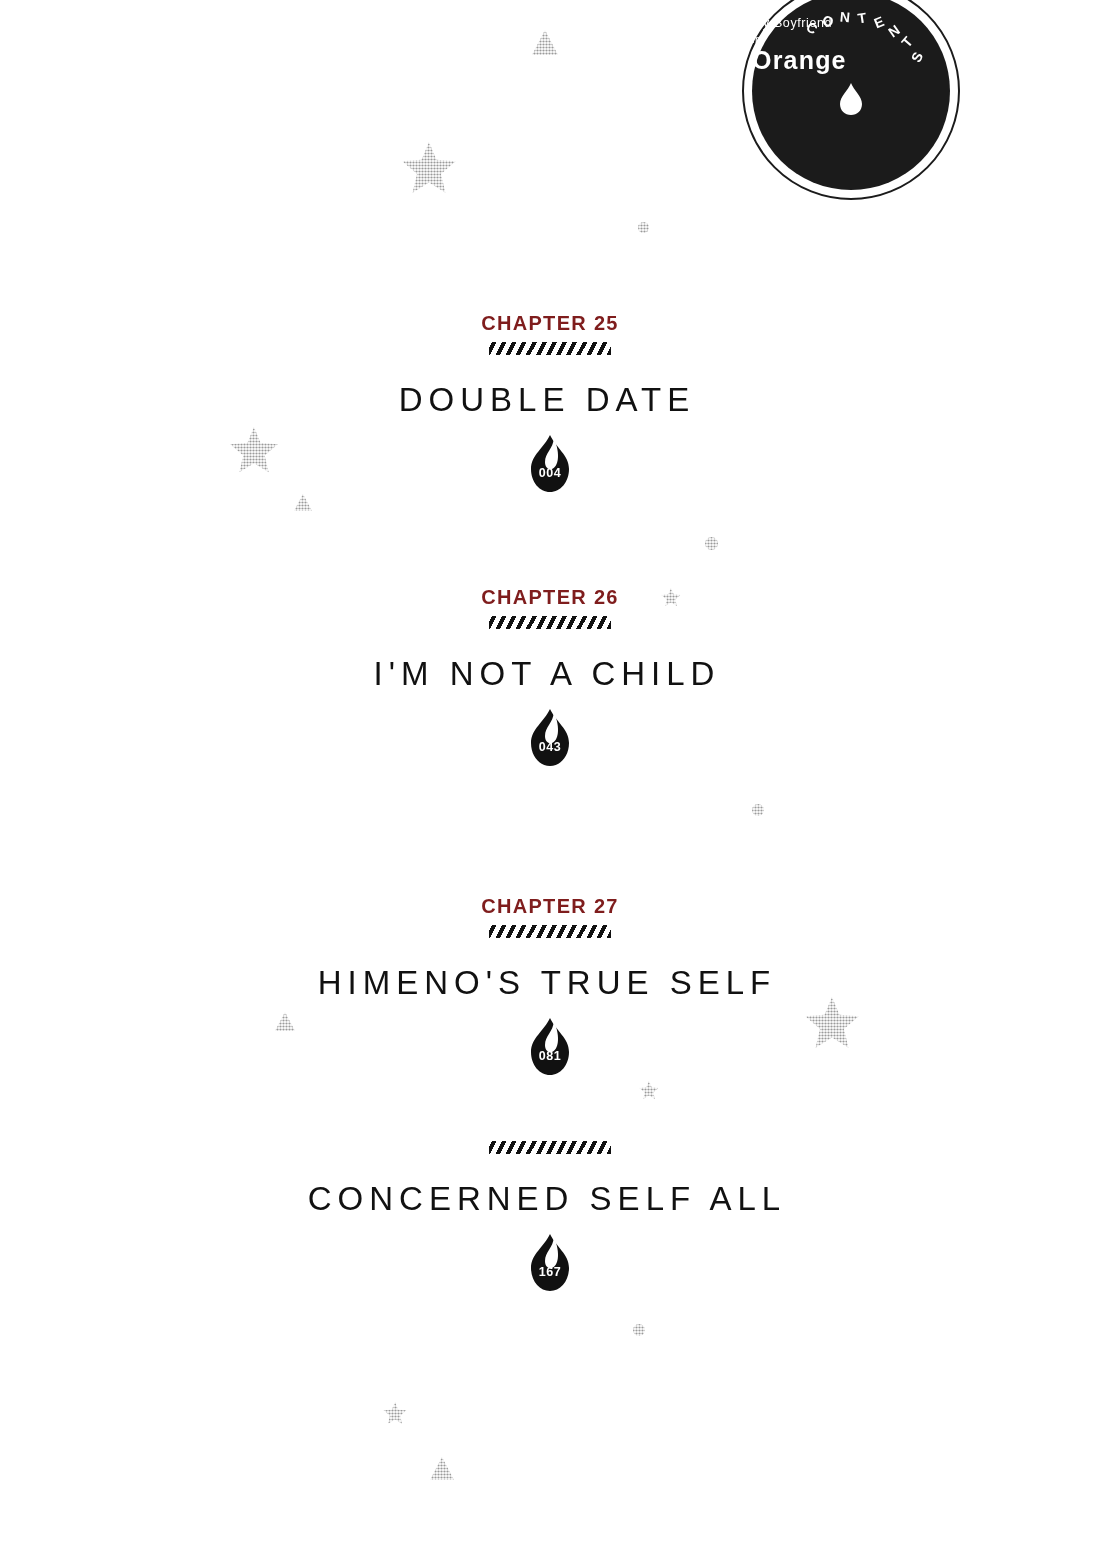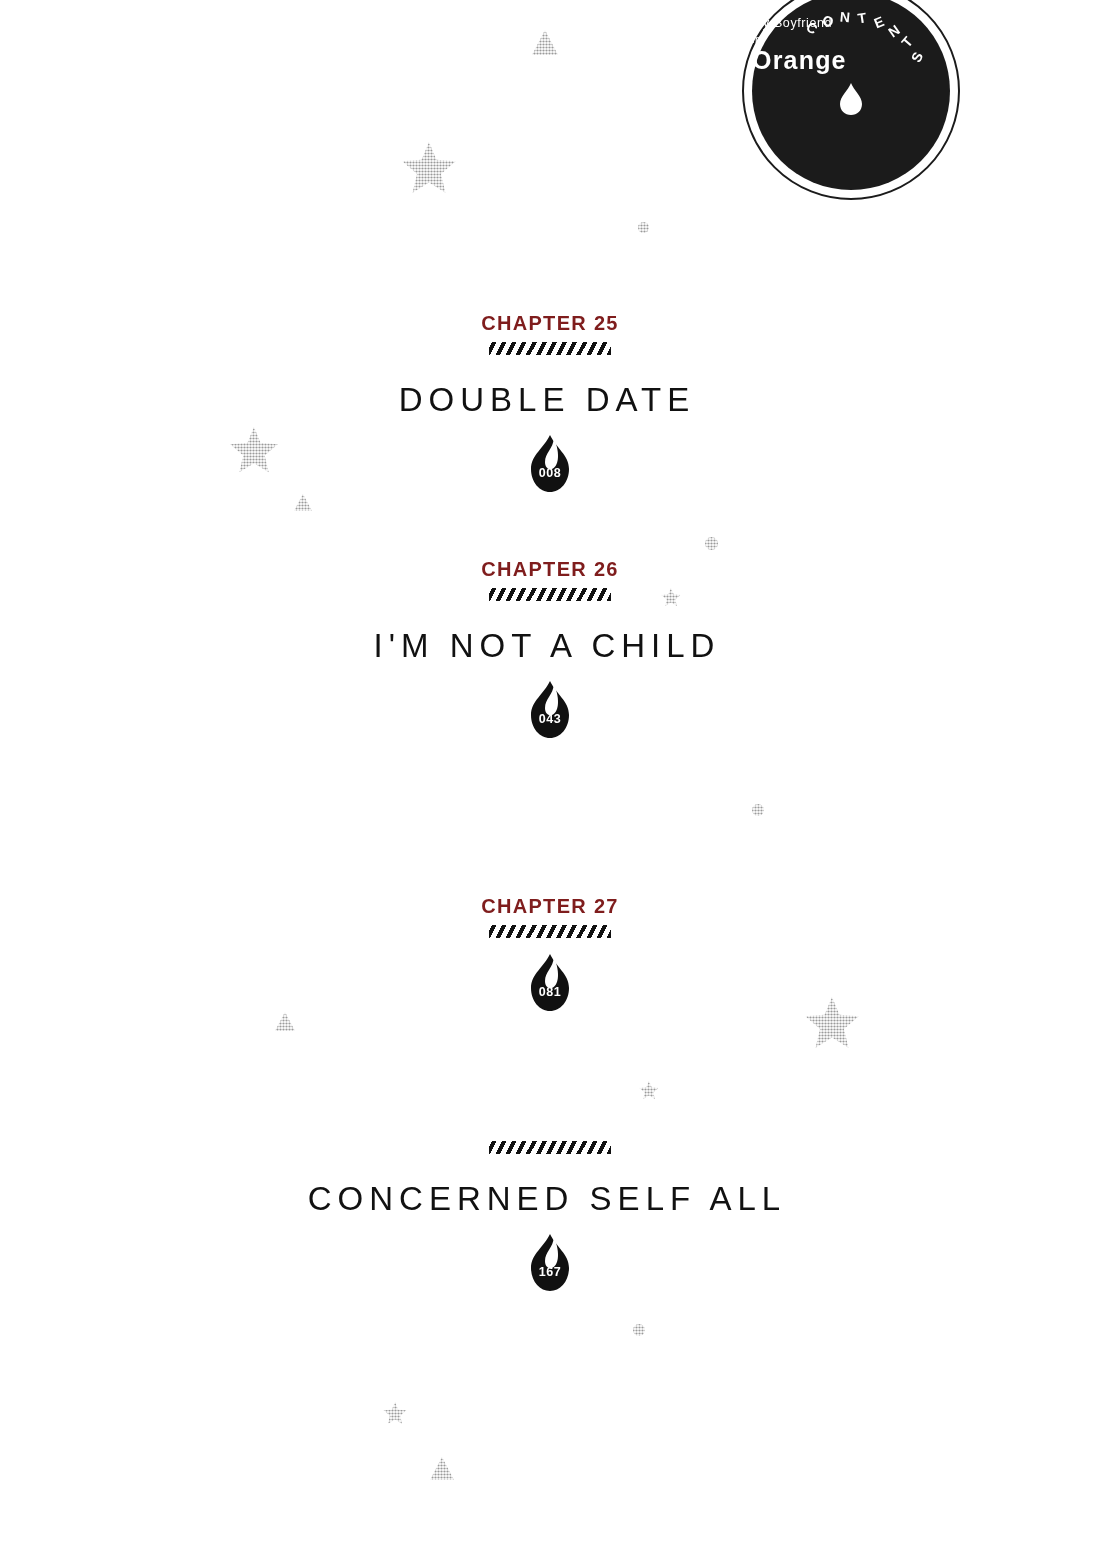--- a/index.html
+++ b/index.html
@@ -182,40 +182,41 @@
 
 <div class="entry" style="top:312px;">
   <div class="chapter-no">CHAPTER 25</div>
   <div class="hatch"></div>
   <div class="chapter-title">DOUBLE DATE</div>
   <div class="page-flame">
     <svg width="54" height="62" viewBox="0 0 54 62">
       <path d="M27 2 C21 15 8 22 8 36 C8 49 16.5 59 27 59 C37.5 59 46 49 46 36 C46 22 33 15 27 2 Z" fill="#111111"></path>
       <path d="M31 5 C30 16 22 20 22 29 C22 34 25 37 29 36 C35 34 38 22 31 5 Z" fill="#ffffff"></path>
     </svg>
-    <div class="num">008</div>
-  </div>
-</div>
-
-<div class="entry" style="top:558px;">
+    <div class="num">004</div>
+  </div>
+</div>
+
+<div class="entry" style="top:586px;">
   <div class="chapter-no">CHAPTER 26</div>
   <div class="hatch"></div>
   <div class="chapter-title">I'M NOT A CHILD</div>
   <div class="page-flame">
     <svg width="54" height="62" viewBox="0 0 54 62">
       <path d="M27 2 C21 15 8 22 8 36 C8 49 16.5 59 27 59 C37.5 59 46 49 46 36 C46 22 33 15 27 2 Z" fill="#111111"></path>
       <path d="M31 5 C30 16 22 20 22 29 C22 34 25 37 29 36 C35 34 38 22 31 5 Z" fill="#ffffff"></path>
     </svg>
     <div class="num">043</div>
   </div>
 </div>
 
 <div class="entry" style="top:895px;">
   <div class="chapter-no">CHAPTER 27</div>
   <div class="hatch"></div>
+  <div class="chapter-title">HIMENO'S TRUE SELF</div>
   <div class="page-flame">
     <svg width="54" height="62" viewBox="0 0 54 62">
       <path d="M27 2 C21 15 8 22 8 36 C8 49 16.5 59 27 59 C37.5 59 46 49 46 36 C46 22 33 15 27 2 Z" fill="#111111"></path>
       <path d="M31 5 C30 16 22 20 22 29 C22 34 25 37 29 36 C35 34 38 22 31 5 Z" fill="#ffffff"></path>
     </svg>
     <div class="num">081</div>
   </div>
 </div>
 
 <div class="entry" style="top:1134px;">

